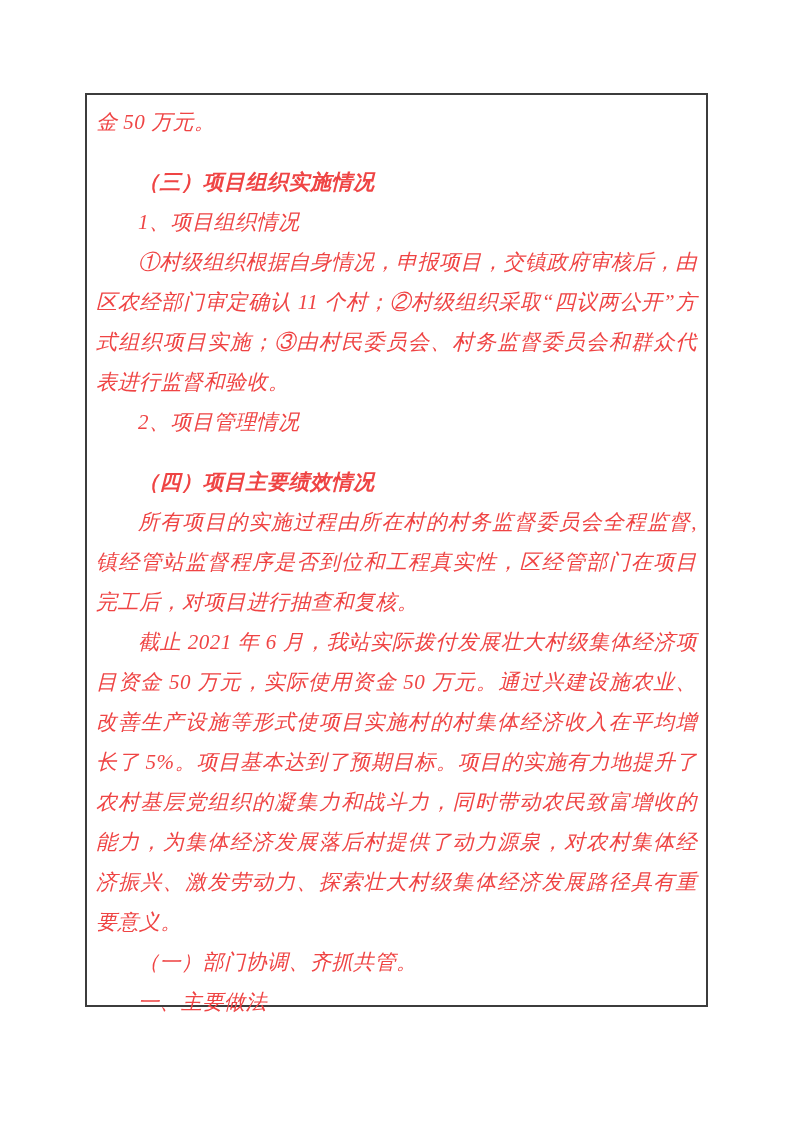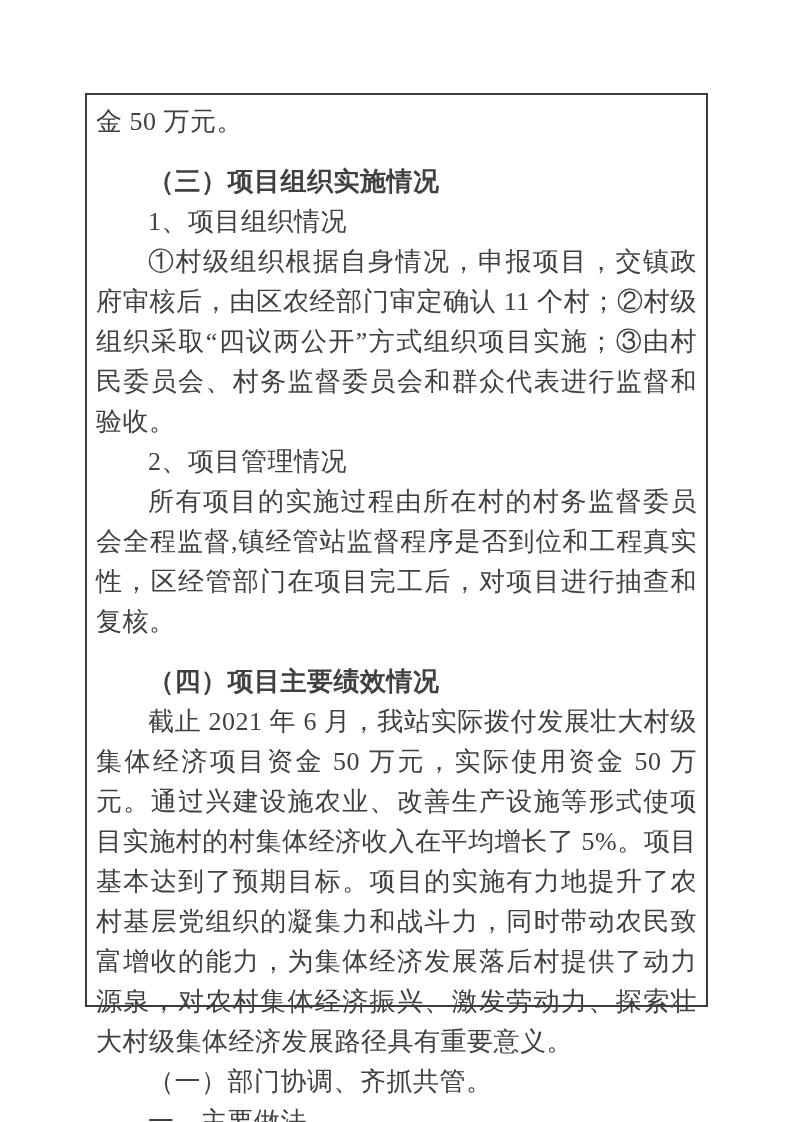--- a/index.html
+++ b/index.html
@@ -20,26 +20,27 @@
     position: absolute;
     left: 85px;
     top: 93px;
     width: 623px;
     height: 914px;
     border: 2px solid #3c3c3c;
     padding: 7px 9px 0 9px;
     background: #ffffff;
   }
   .para {
-    font-size: 26px;
+    font-size: 21px;
     line-height: 40px;
-    color: #404040;
+    color: #ef4444;
     text-align: justify;
     text-justify: inter-ideograph;
     letter-spacing: 0.5px;
+    font-style: italic;
   }
   .indent {
     text-indent: 2em;
   }
   .heading {
     font-weight: bold;
     margin-top: 20px;
   }
   .kaiti {
     
@@ -49,19 +50,19 @@
 </head>
 <body>
 
 <div class="page">
   <div class="text-frame">
     <div class="para">金 50 万元。</div>
     <div class="para indent heading">（三）项目组织实施情况</div>
     <div class="para indent">1、项目组织情况</div>
     <div class="para indent">①村级组织根据自身情况，申报项目，交镇政府审核后，由区农经部门审定确认 11 个村；②村级组织采取“四议两公开”方式组织项目实施；③由村民委员会、村务监督委员会和群众代表进行监督和验收。</div>
     <div class="para indent">2、项目管理情况</div>
+    <div class="para indent heading">（四）项目主要绩效情况</div>
     <div class="para indent">所有项目的实施过程由所在村的村务监督委员会全程监督,镇经管站监督程序是否到位和工程真实性，区经管部门在项目完工后，对项目进行抽查和复核。</div>
-    <div class="para indent heading">（四）项目主要绩效情况</div>
     <div class="para indent">截止 2021 年 6 月，我站实际拨付发展壮大村级集体经济项目资金 50 万元，实际使用资金 50 万元。通过兴建设施农业、改善生产设施等形式使项目实施村的村集体经济收入在平均增长了 5%。项目基本达到了预期目标。项目的实施有力地提升了农村基层党组织的凝集力和战斗力，同时带动农民致富增收的能力，为集体经济发展落后村提供了动力源泉，对农村集体经济振兴、激发劳动力、探索壮大村级集体经济发展路径具有重要意义。</div>
     <div class="para indent kaiti">（一）部门协调、齐抓共管。</div>
     <div class="para indent kaiti">一、主要做法</div>
   </div>
 </div>
 
 </body></html>

